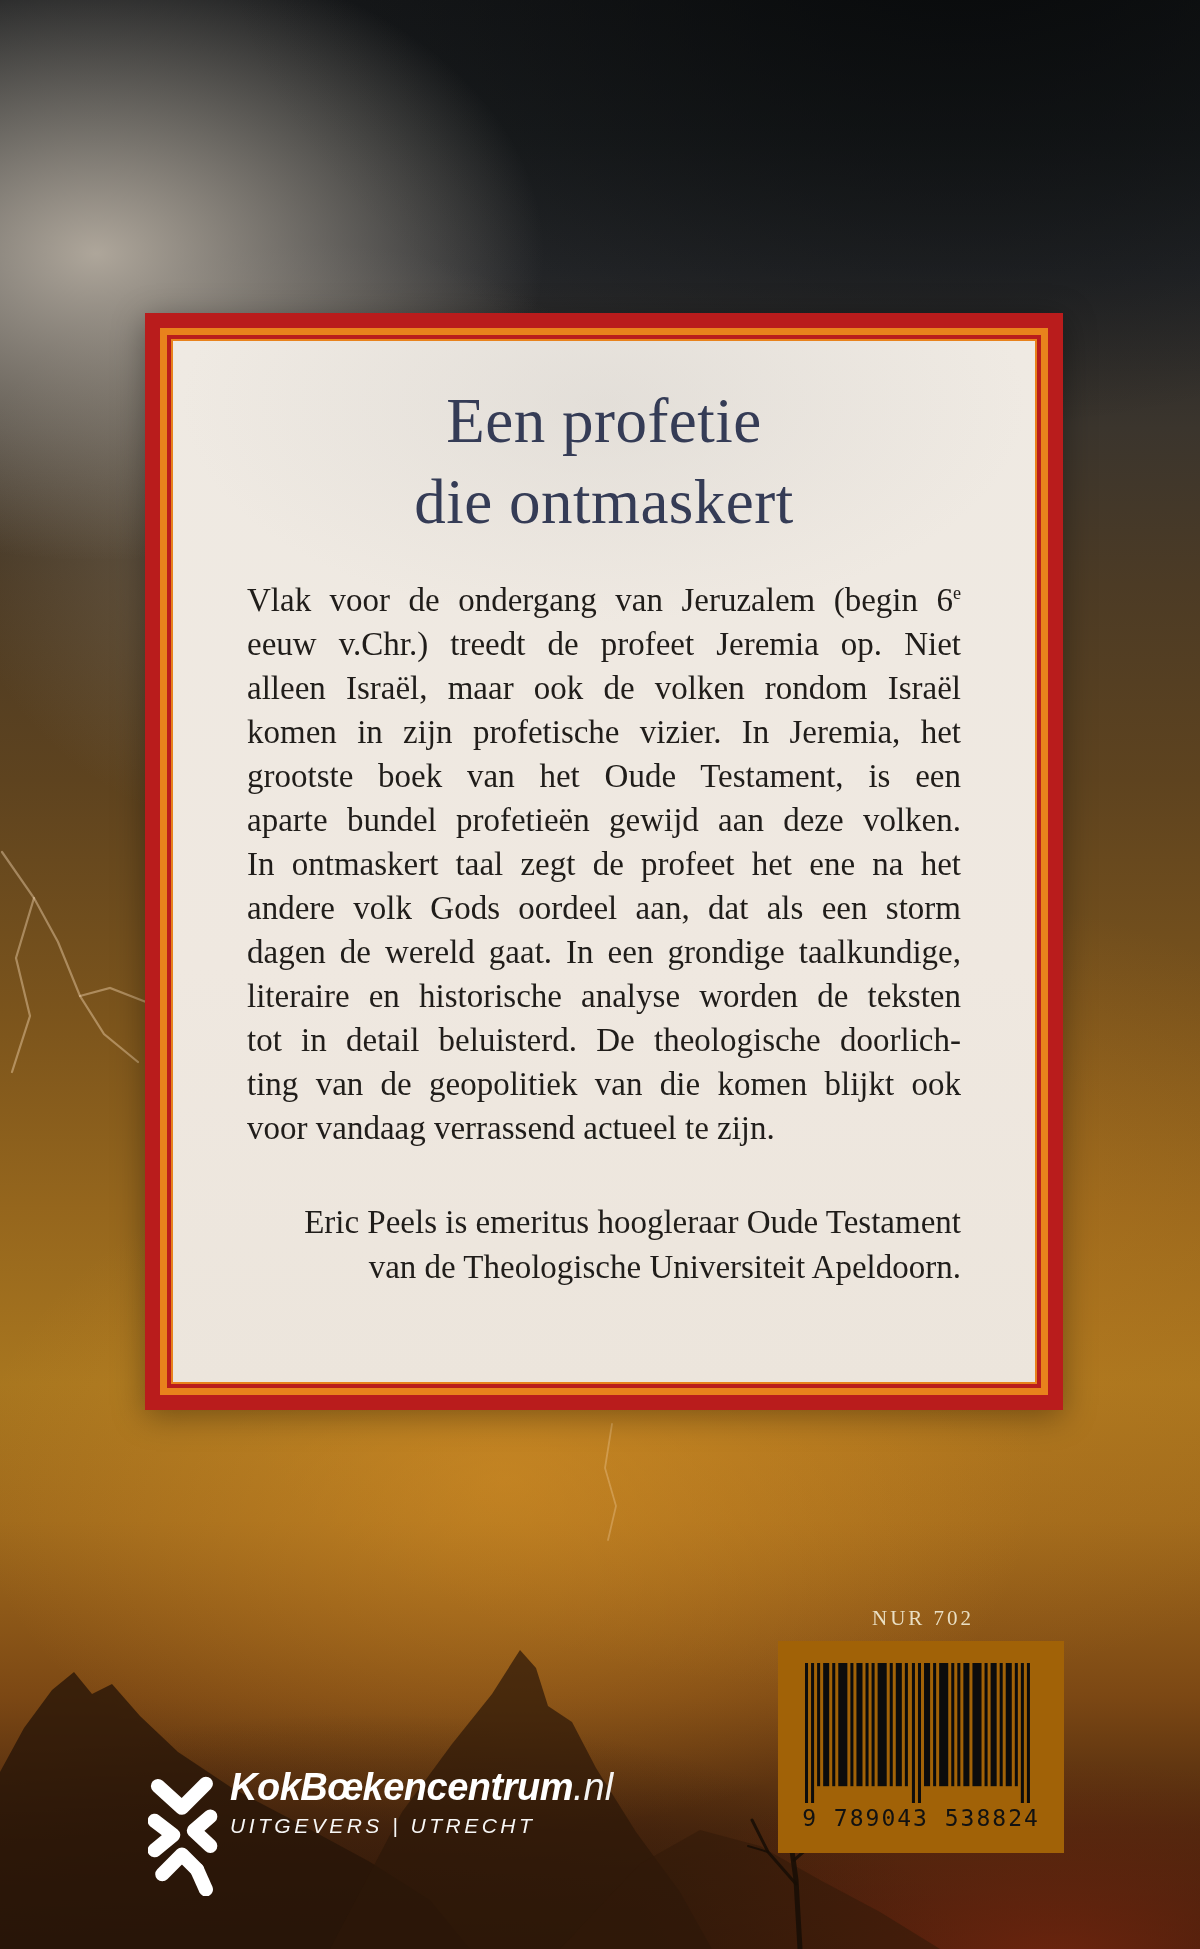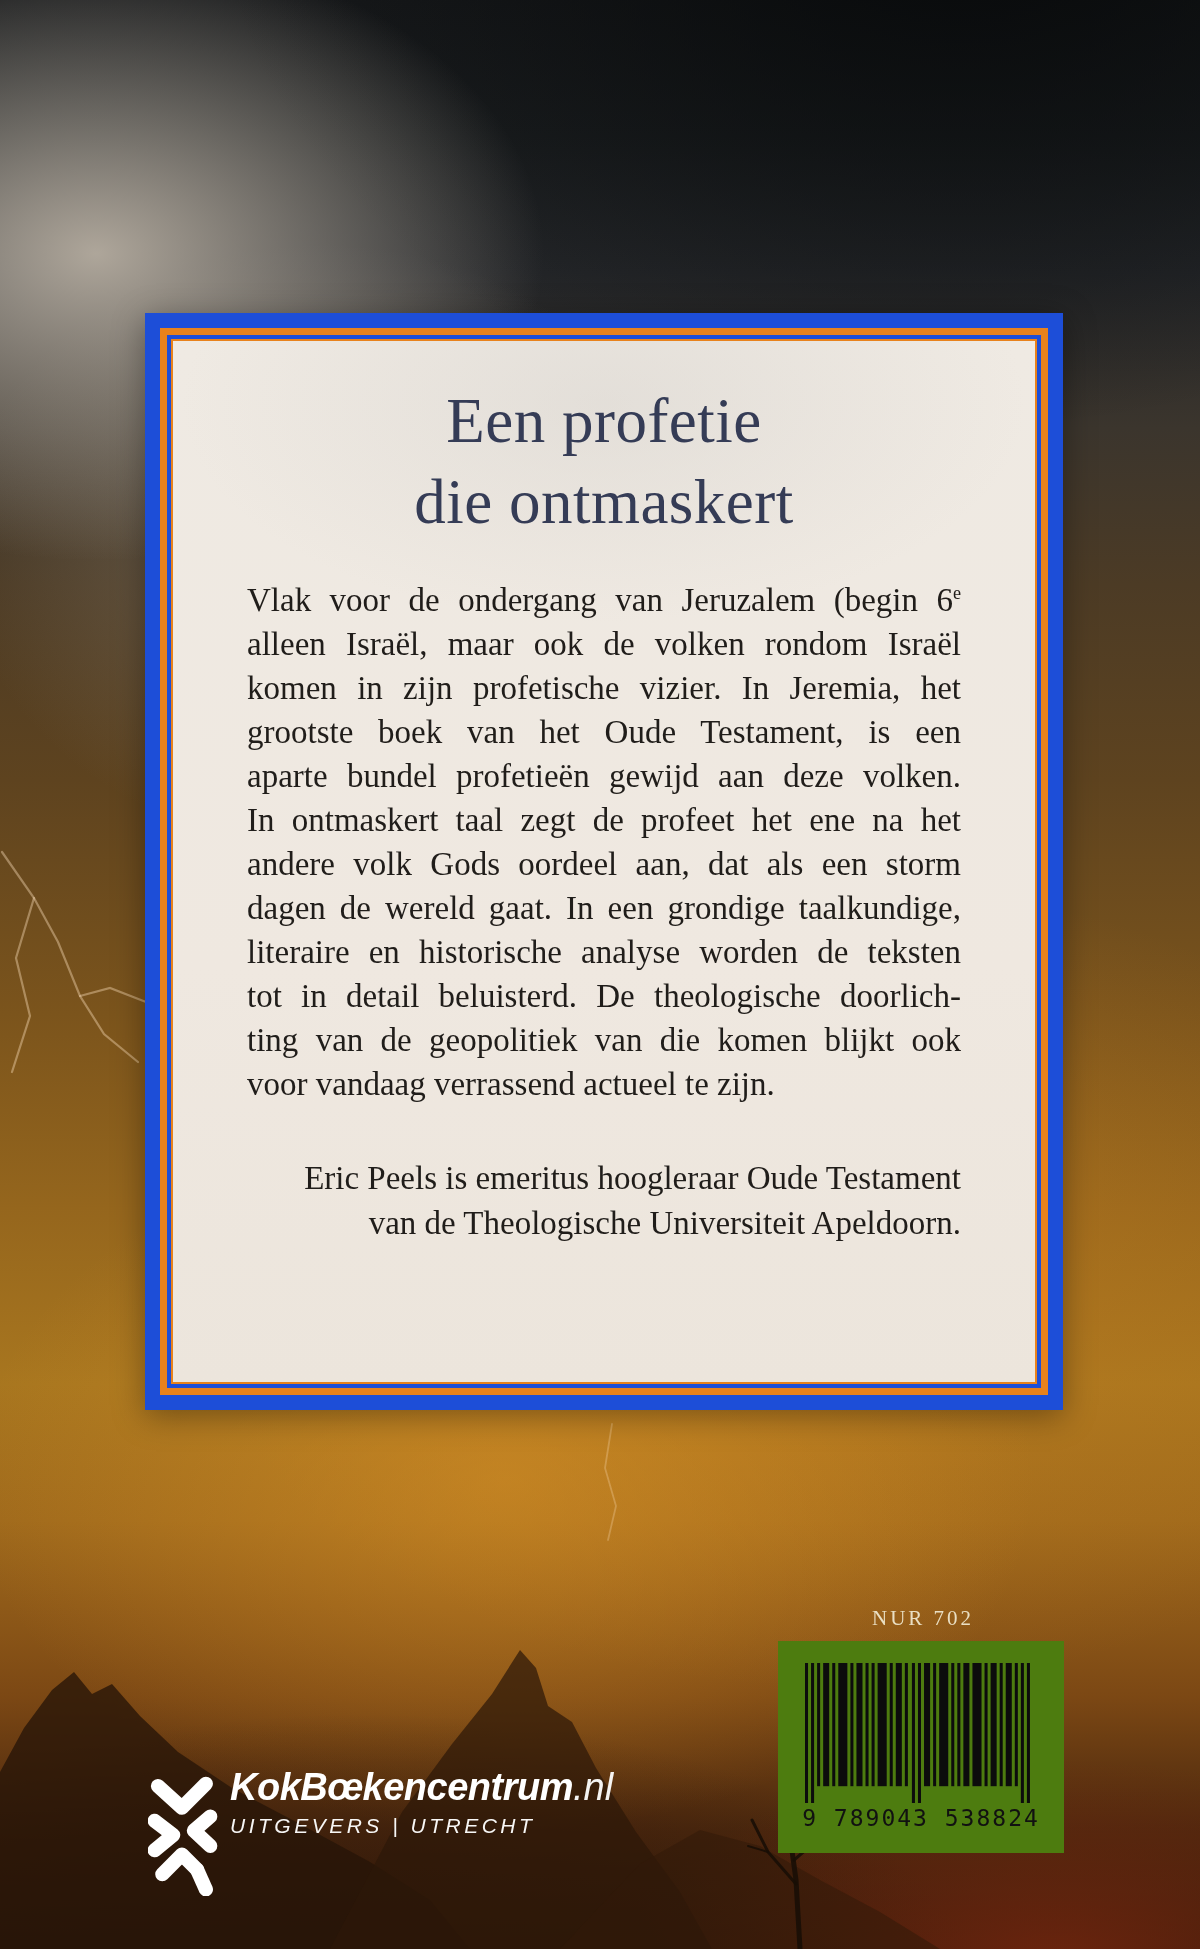--- a/index.html
+++ b/index.html
@@ -23,21 +23,21 @@
       radial-gradient(ellipse 1050px 760px at 80% -6%, rgba(6,8,9,0.96), rgba(6,8,9,0) 72%),
       linear-gradient(180deg,
         #17191b 0%, #1b1e20 7%, #25272a 14%, #3b352d 22%,
         #4c3b25 30%, #5e431f 40%, #7b541c 52%, #95661d 62%,
         #a8761f 71%, #a06a1c 78%, #7c4814 87%, #4a270e 94%, #301a0b 100%);
   }
   .sky-art{position:absolute;inset:0;}
   
   .panel{
     position:absolute;left:145px;top:313px;width:918px;height:1097px;
-    background:#1d4ed8;box-sizing:border-box;padding:15px;
+    background:#b91c1c;box-sizing:border-box;padding:15px;
     box-shadow:0 6px 30px rgba(0,0,0,0.35);
   }
   .frame-outer{
     width:100%;height:100%;box-sizing:border-box;
     border:7px solid var(--accent);padding:4px;
   }
   .frame-inner{
     width:100%;height:100%;box-sizing:border-box;
     border:2px solid var(--accent);
     background:
@@ -66,21 +66,21 @@
   }
   
   .nur{
     position:absolute;left:872px;top:1606px;
     color:var(--nur-color);
     font-size:21px;letter-spacing:3px;text-align:right;
   }
   
   .barcode-box{
     position:absolute;left:778px;top:1641px;width:286px;height:212px;
-    background:#4d7c0f;box-sizing:border-box;
+    background:#a16207;box-sizing:border-box;
     display:flex;flex-direction:column;align-items:center;
   }
   .barcode-bars{margin-top:22px;width:232px;height:140px;}
   .barcode-number{
     margin-top:2px;
     font-family:"DejaVu Sans Mono", monospace;
     font-size:23px;color:#111;letter-spacing:2px;white-space:pre;
   }
   
   .publisher{
@@ -131,20 +131,21 @@
   <div class="frame-outer">
     <div class="frame-inner">
 
       <h1 class="title">
         <span>Een profetie</span><br>
         <span>die ontmaskert</span>
       </h1>
 
       <div class="body-text">
         <div class="body-line"><span>Vlak voor de ondergang van Jeruzalem (begin 6</span><sup>e</sup></div>
+        <div class="body-line">eeuw v.Chr.) treedt de profeet Jeremia op. Niet</div>
         <div class="body-line">alleen Israël, maar ook de volken rondom Israël</div>
         <div class="body-line">komen in zijn profetische vizier. In Jeremia, het</div>
         <div class="body-line">grootste boek van het Oude Testament, is een</div>
         <div class="body-line">aparte bundel profetieën gewijd aan deze volken.</div>
         <div class="body-line">In ontmaskert taal zegt de profeet het ene na het</div>
         <div class="body-line">andere volk Gods oordeel aan, dat als een storm</div>
         <div class="body-line">dagen de wereld gaat. In een grondige taalkundige,</div>
         <div class="body-line">literaire en historische analyse worden de teksten</div>
         <div class="body-line">tot in detail beluisterd. De theologische doorlich-</div>
         <div class="body-line">ting van de geopolitiek van die komen blijkt ook</div>

